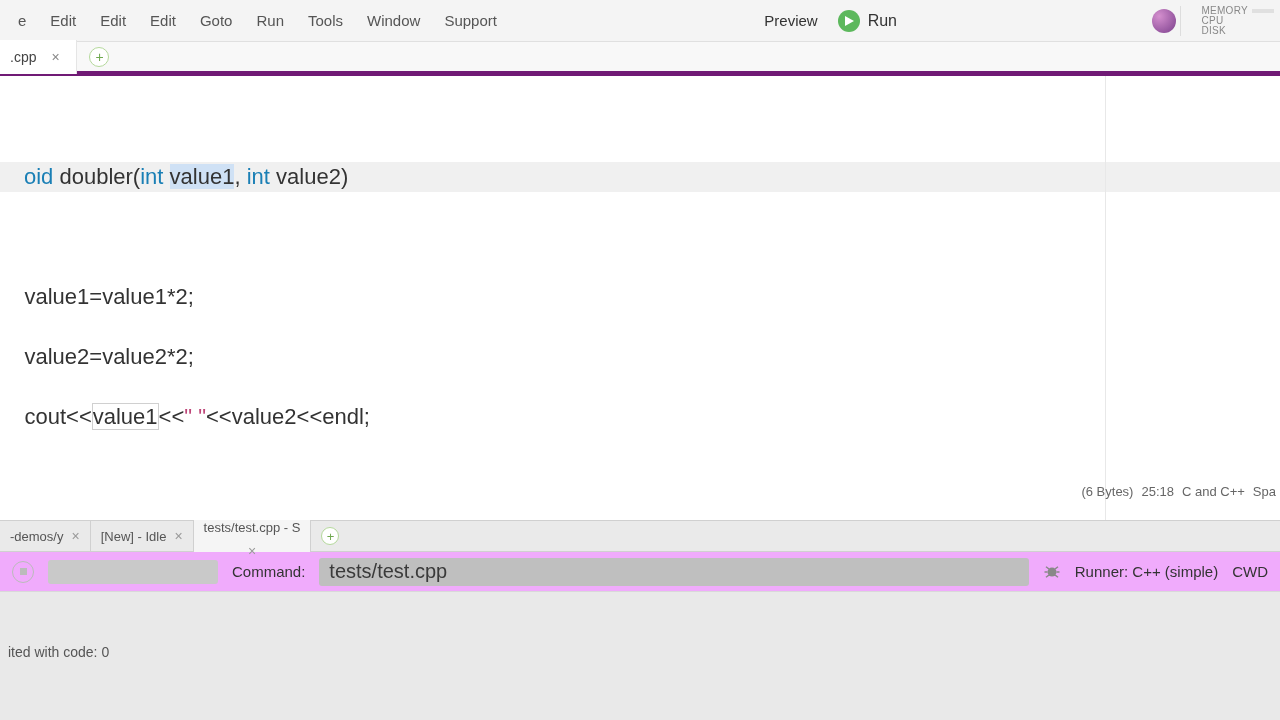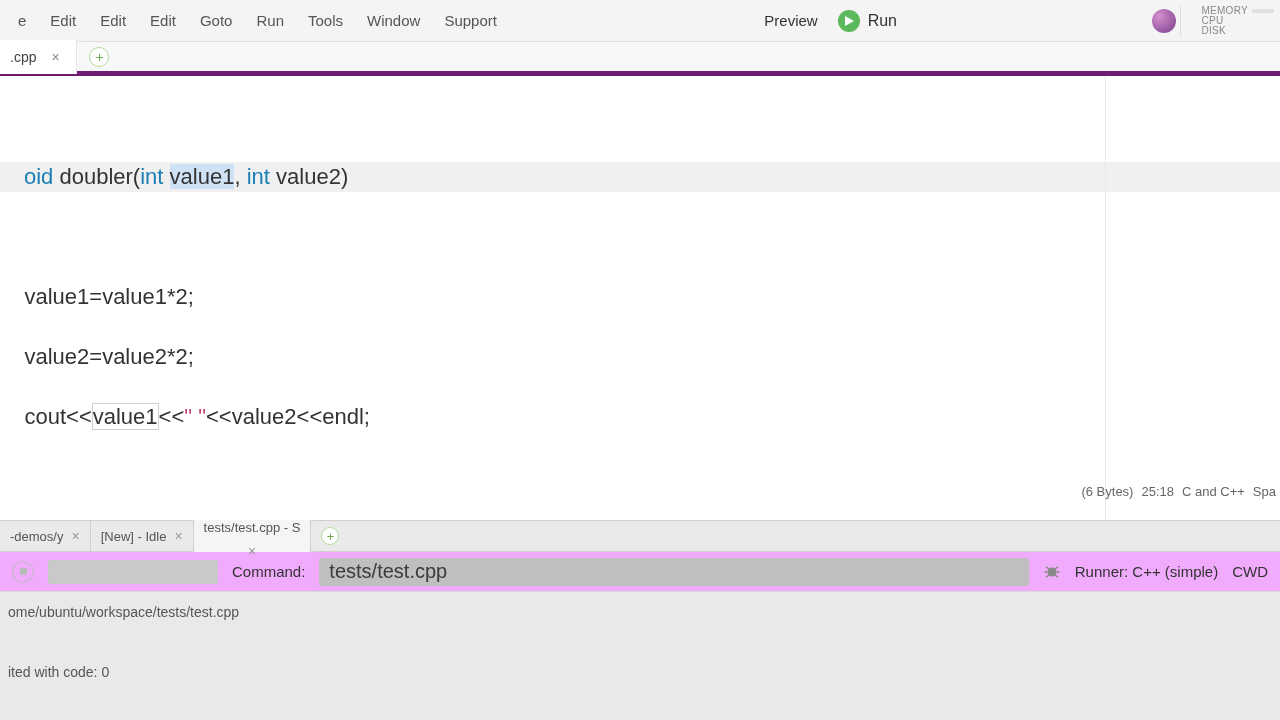--- a/index.html
+++ b/index.html
@@ -170,17 +170,16 @@
         <line x1="16" y1="8" x2="20" y2="5" stroke="#888" stroke-width="2"></line>
         <line x1="4" y1="19" x2="8" y2="16" stroke="#888" stroke-width="2"></line>
         <line x1="16" y1="16" x2="20" y2="19" stroke="#888" stroke-width="2"></line>
       </svg>
   </span>
   <span class="runner-label">Runner: C++ (simple)</span>
   <span class="cwd-label">CWD</span>
 </div>
 
 <div class="terminal">
-  <div>ome/ubuntu/workspace/tests/test.cpp</div>
   <div>&nbsp;</div>
   <div>&nbsp;</div>
   <div>ited with code: 0</div>
 </div>
 
 </body></html>

